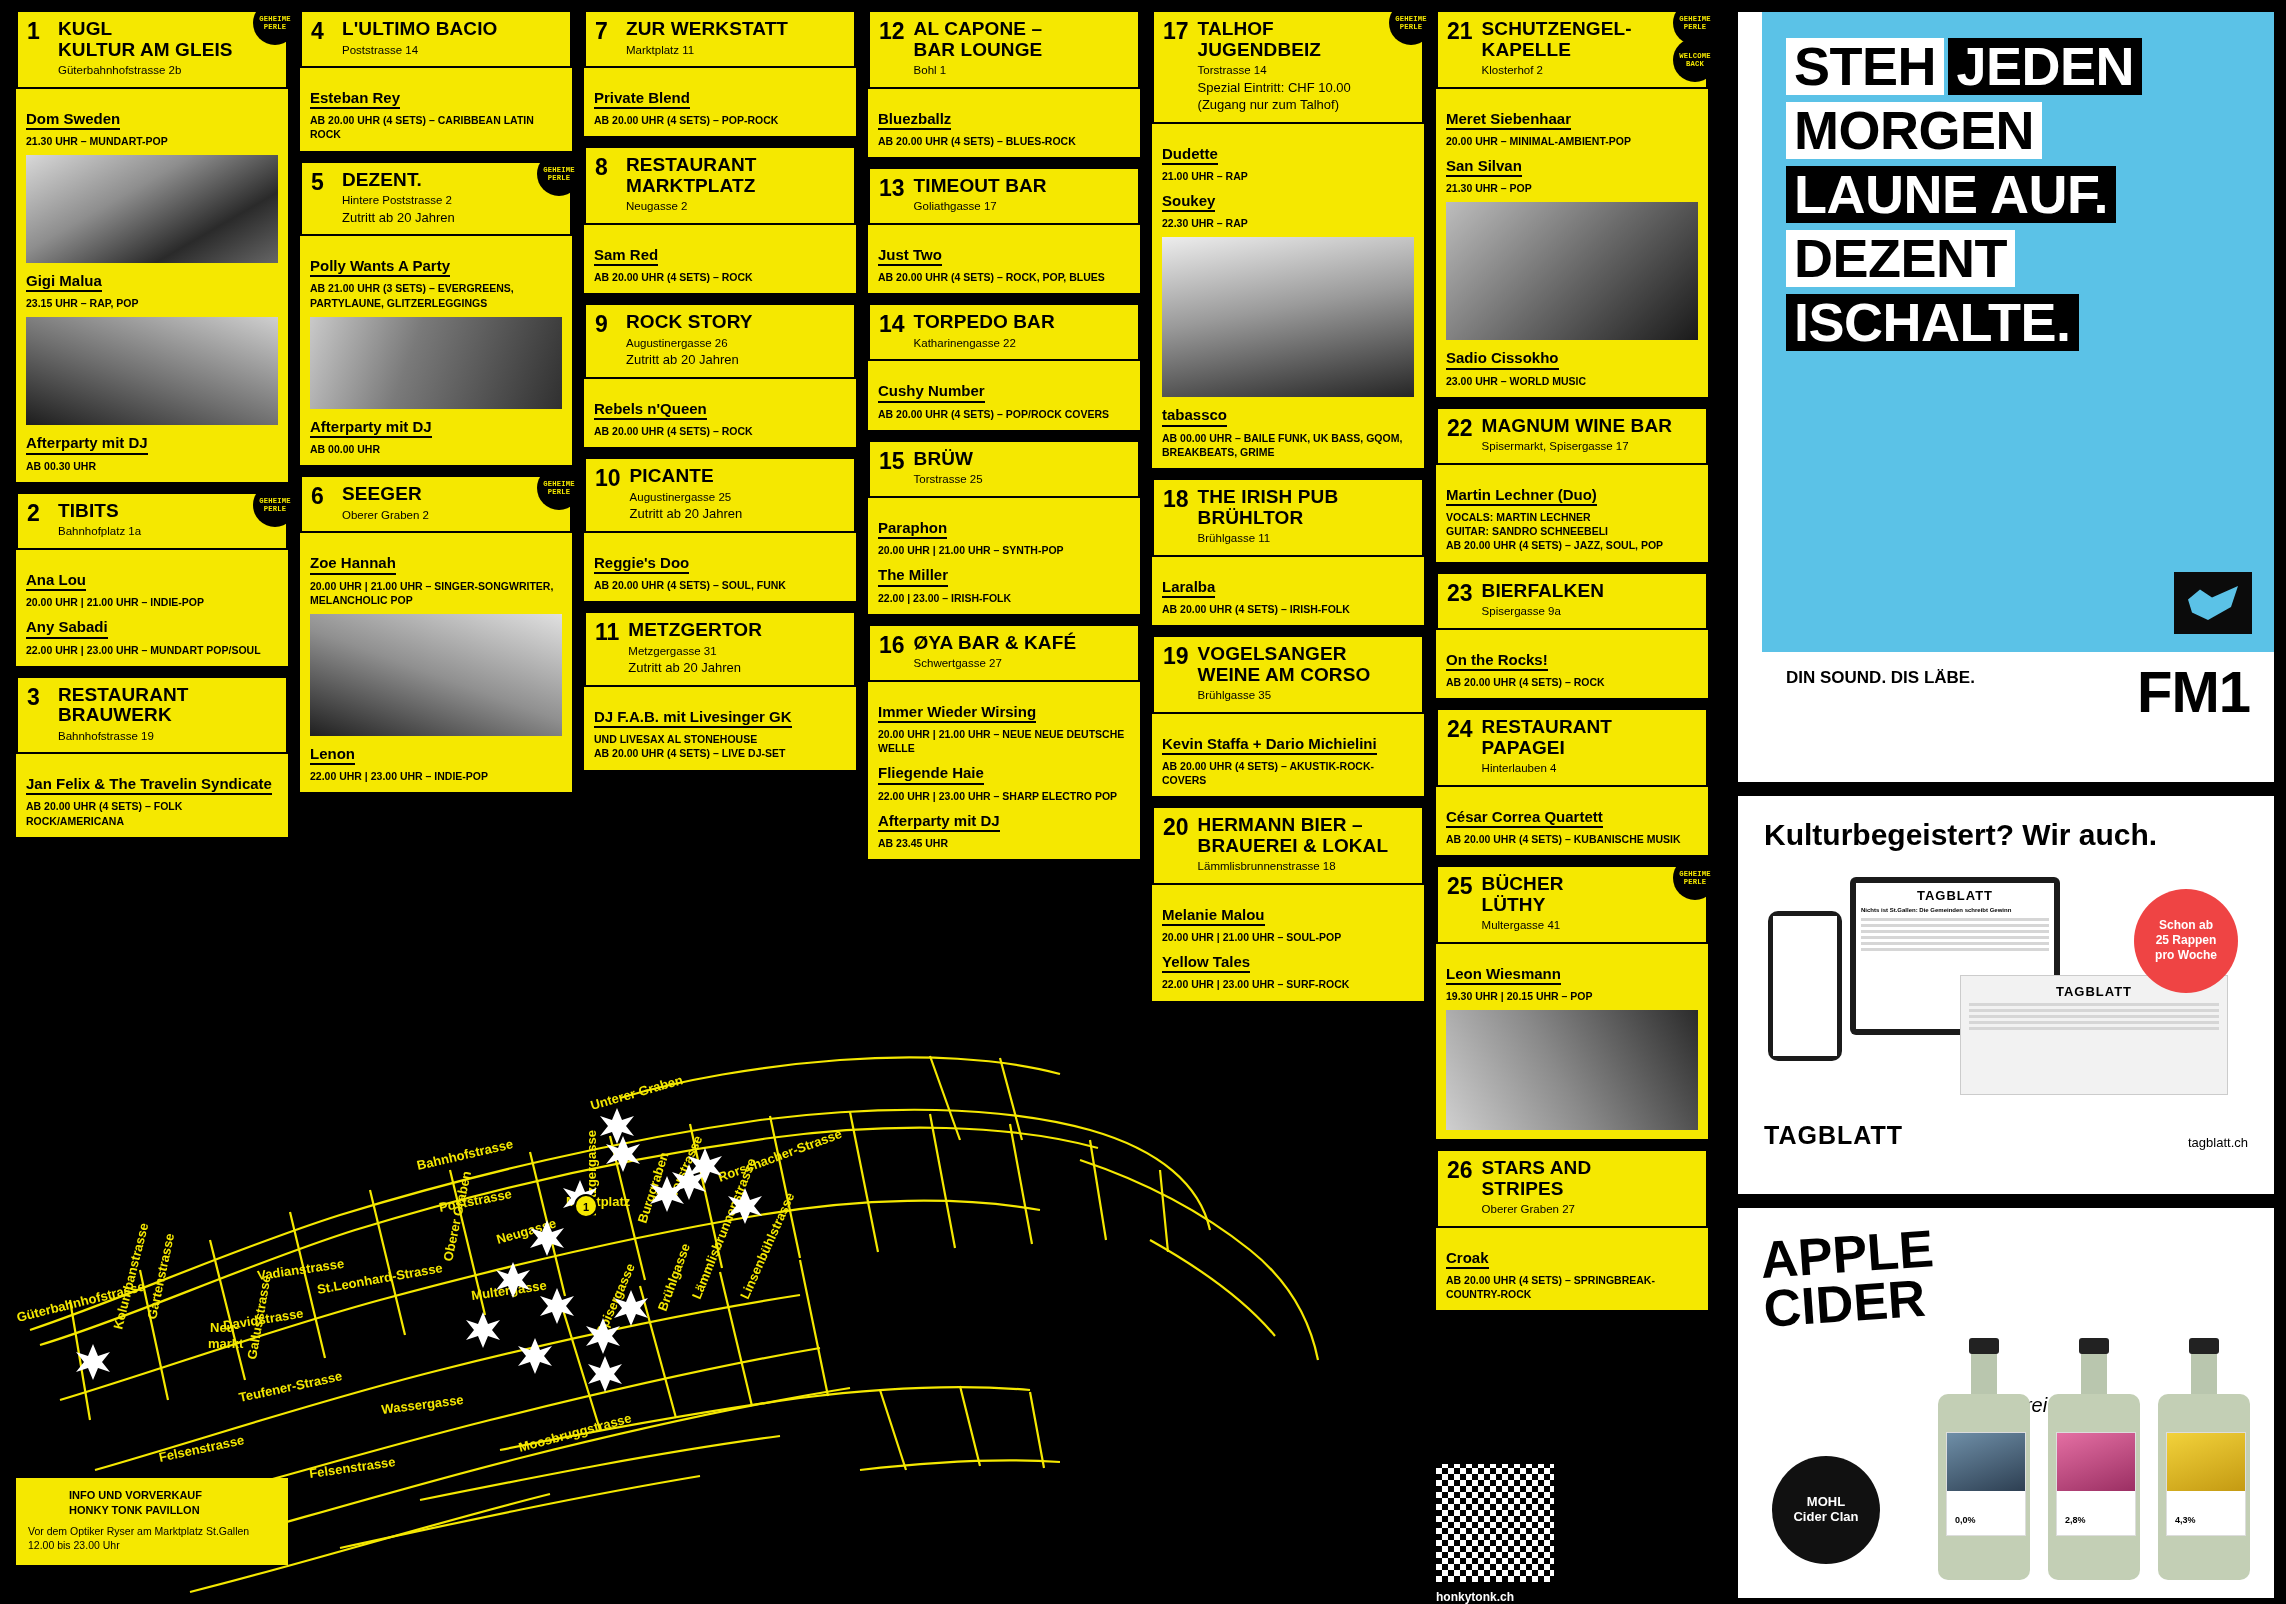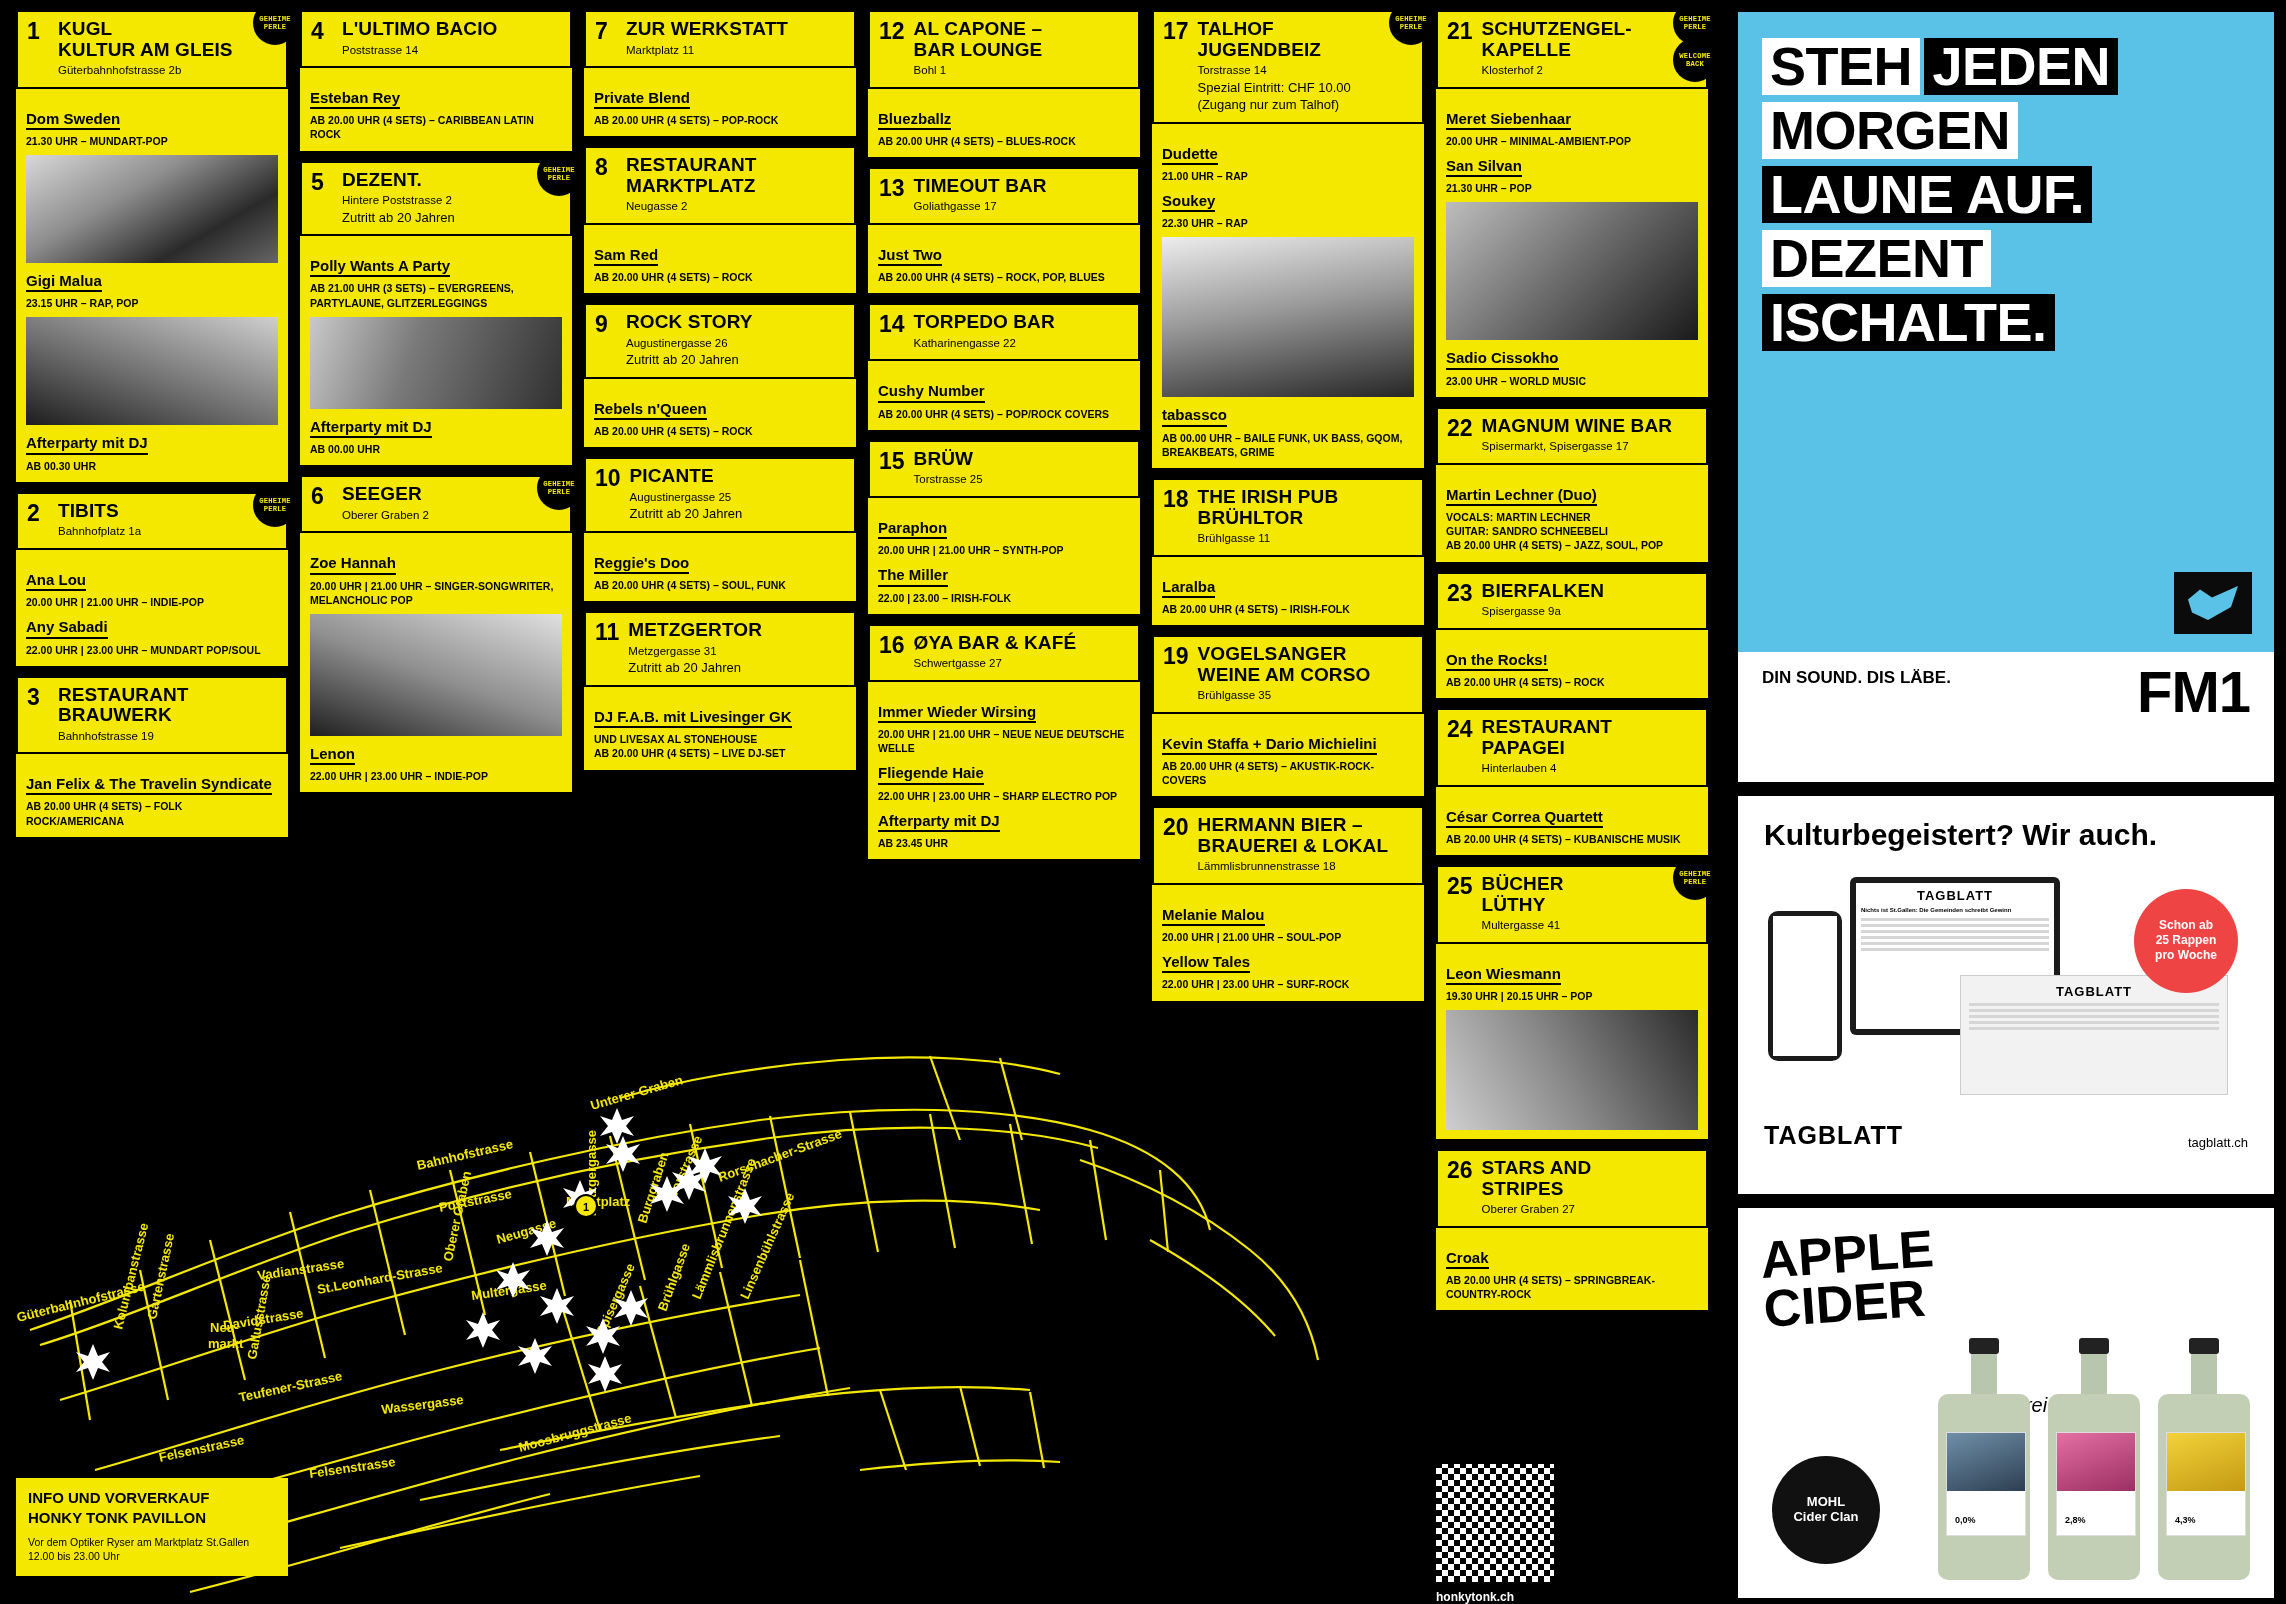--- a/index.html
+++ b/index.html
@@ -90,37 +90,37 @@
 
   
   .map {
     position:absolute; left:0; top:1000px; width:1380px; height:604px;
   }
   .map svg { display:block; }
   .info-box {
     position:absolute; left:16px; top:1478px; width:272px;
     background:#f5e800; padding:10px 12px 12px 12px;
   }
-  .info-title { font-size:15px; font-weight:bold; line-height:1.35; text-transform:uppercase; }
+  .info-title { font-size:11px; font-weight:bold; line-height:1.35; text-transform:uppercase;margin-left:41px; }
   .info-text { font-size:10.5px; line-height:1.4; margin-top:6px; }
 
   
   .qr-wrap { position:absolute; left:1436px; top:1464px; width:150px; }
   .qr {
     width:118px; height:118px; background:#fff;
     background-image:
       repeating-linear-gradient(90deg,#000 0 6px,#fff 6px 12px),
       repeating-linear-gradient(0deg,#000 0 6px,#fff 6px 12px);
     background-blend-mode:difference;
   }
   .qr-label { color:#fff; font-size:12px; font-weight:bold; margin-top:8px; }
 
   
   .ads { position:absolute; left:1738px; top:12px; width:536px; }
-  .ad { background:#fff; margin-bottom:14px; position:relative; overflow:hidden; }
+  .ad { background:#fff; margin-bottom:14px; position:relative; overflow:hidden;padding-left:24px; }
 
   .ad-fm1 { height:770px; background:#fff; }
   .fm1-top { background:#5bc2e7; height:640px; position:relative; padding:26px 24px 0 24px; }
   .fm1-line { display:inline-block; color:#fff; font-weight:bold; font-size:54px; line-height:1.02; letter-spacing:-0.5px; }
   .fm1-line.blk { background:#000; color:#fff; padding:1px 8px; }
   .fm1-line.wht { background:#fff; color:#000; padding:1px 8px; }
   .fm1-row { margin-bottom:7px; white-space:nowrap; }
   .fm1-logo {
     position:absolute; right:22px; bottom:18px; text-align:right;
   }

